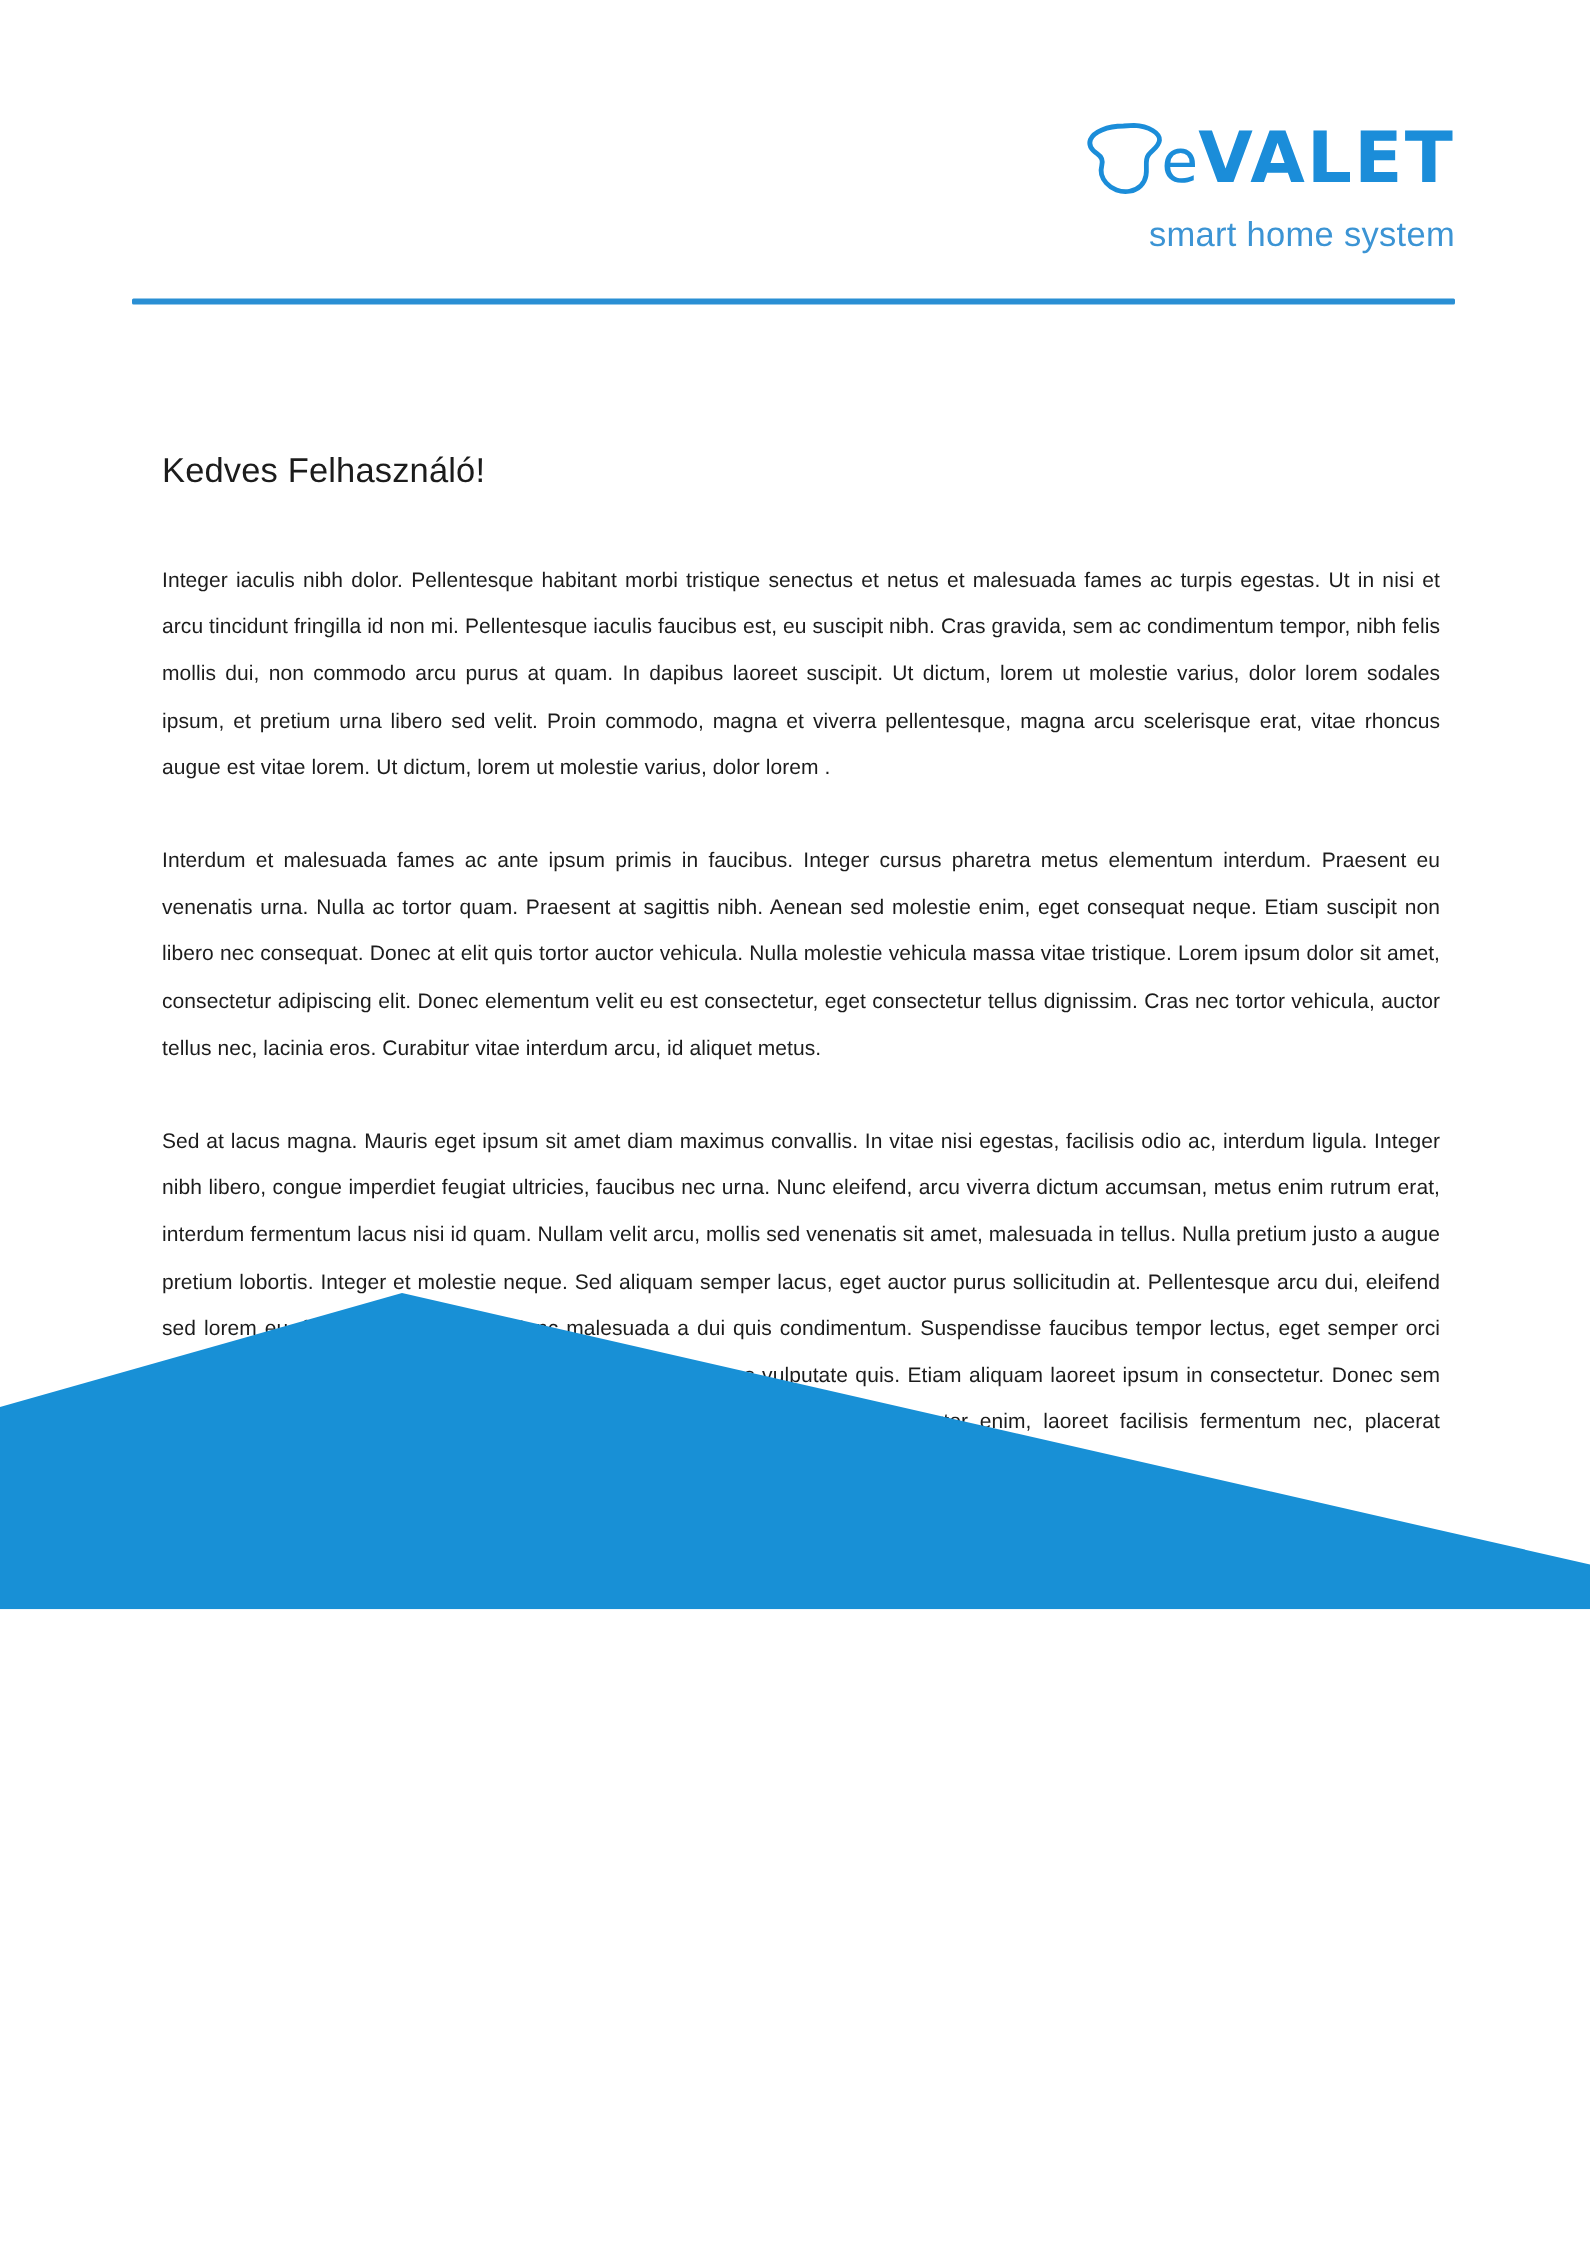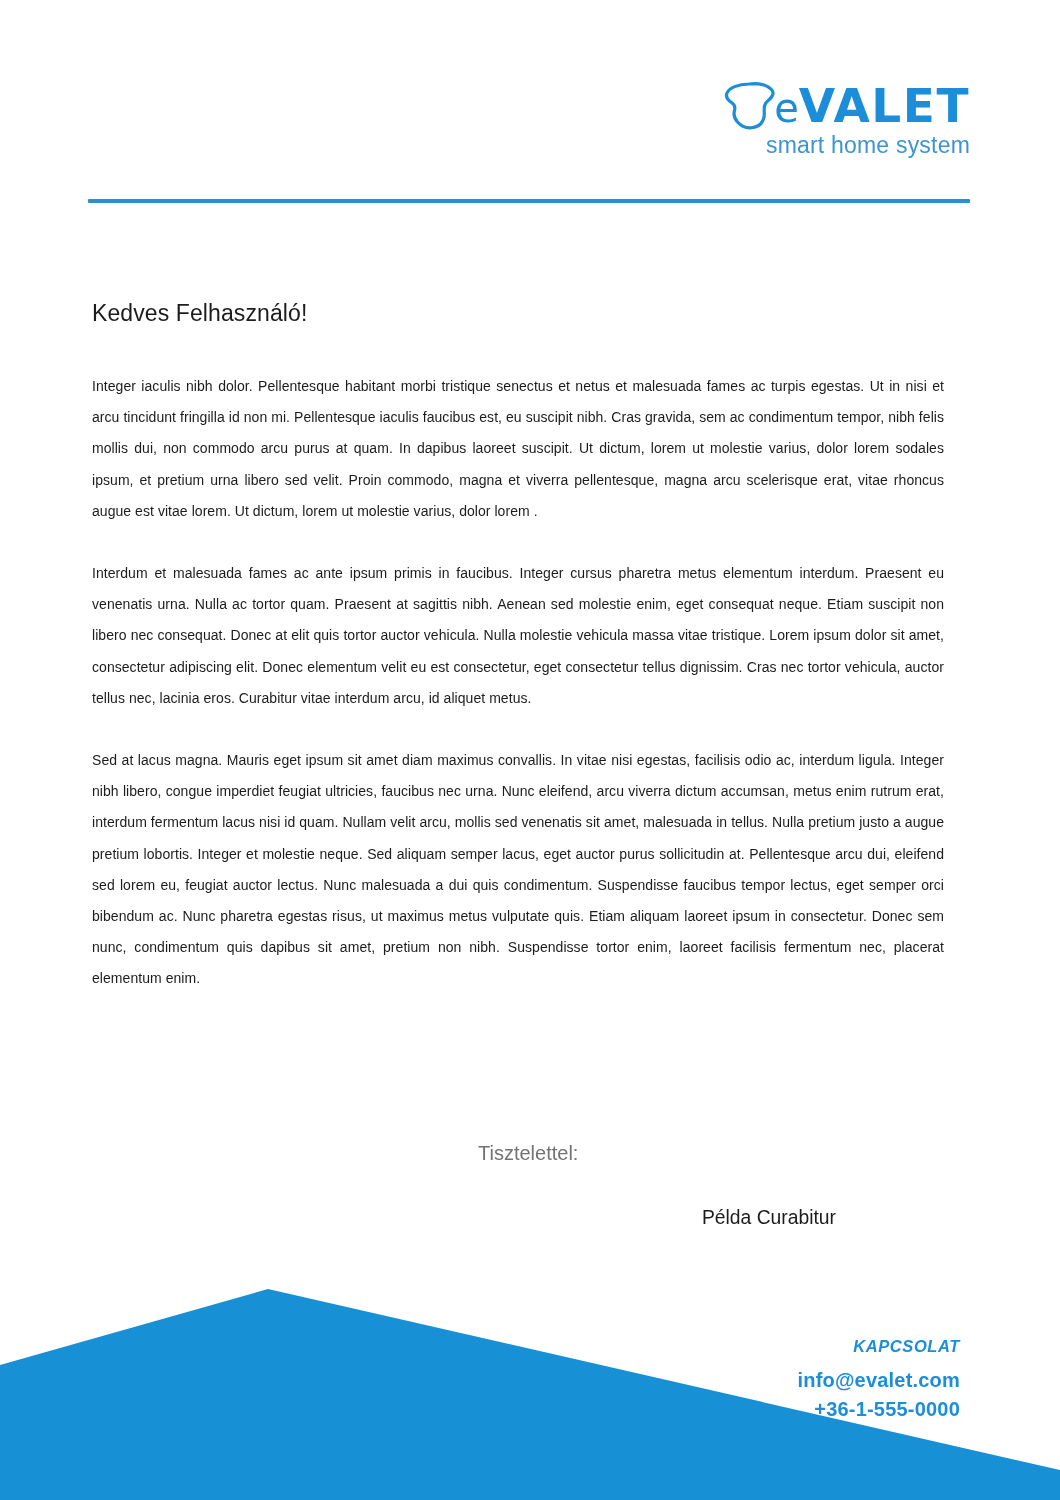--- a/index.html
+++ b/index.html
@@ -6,21 +6,21 @@
     margin: 0;
     padding: 0;
     background: #ffffff;
   }
   body {
     font-family: "Liberation Sans", sans-serif;
   }
   .page {
     position: relative;
     width: 1060px;
-    height: 1500px;
+    height: 1073px;
     background: #ffffff;
     overflow: hidden;
   }
 
   
   .header {
     position: absolute;
     top: 0;
     left: 0;
     width: 1060px;
@@ -53,39 +53,40 @@
     letter-spacing: 1.5px;
     color: #1B8DD9;
     white-space: nowrap;
   }
   .logo-word .lw-e {
     font-weight: 400;
     font-size: 40px;
     letter-spacing: 0;
   }
   .tagline {
+    margin-top: 11px;
     font-size: 23px;
     color: #3C94D4;
     letter-spacing: 0.2px;
     white-space: nowrap;
   }
   .header-rule {
     position: absolute;
     left: 88px;
     top: 199px;
     width: 882px;
     height: 4px;
     background: #2A8FD4;
     border-radius: 1px;
   }
 
   
   .letter {
     position: absolute;
-    left: 92px;
+    left: 108px;
     top: 300px;
     width: 852px;
   }
   .greeting {
     font-size: 23px;
     color: #1c1c1c;
     margin: 0 0 44px 0;
     font-weight: 400;
     letter-spacing: 0.1px;
   }

